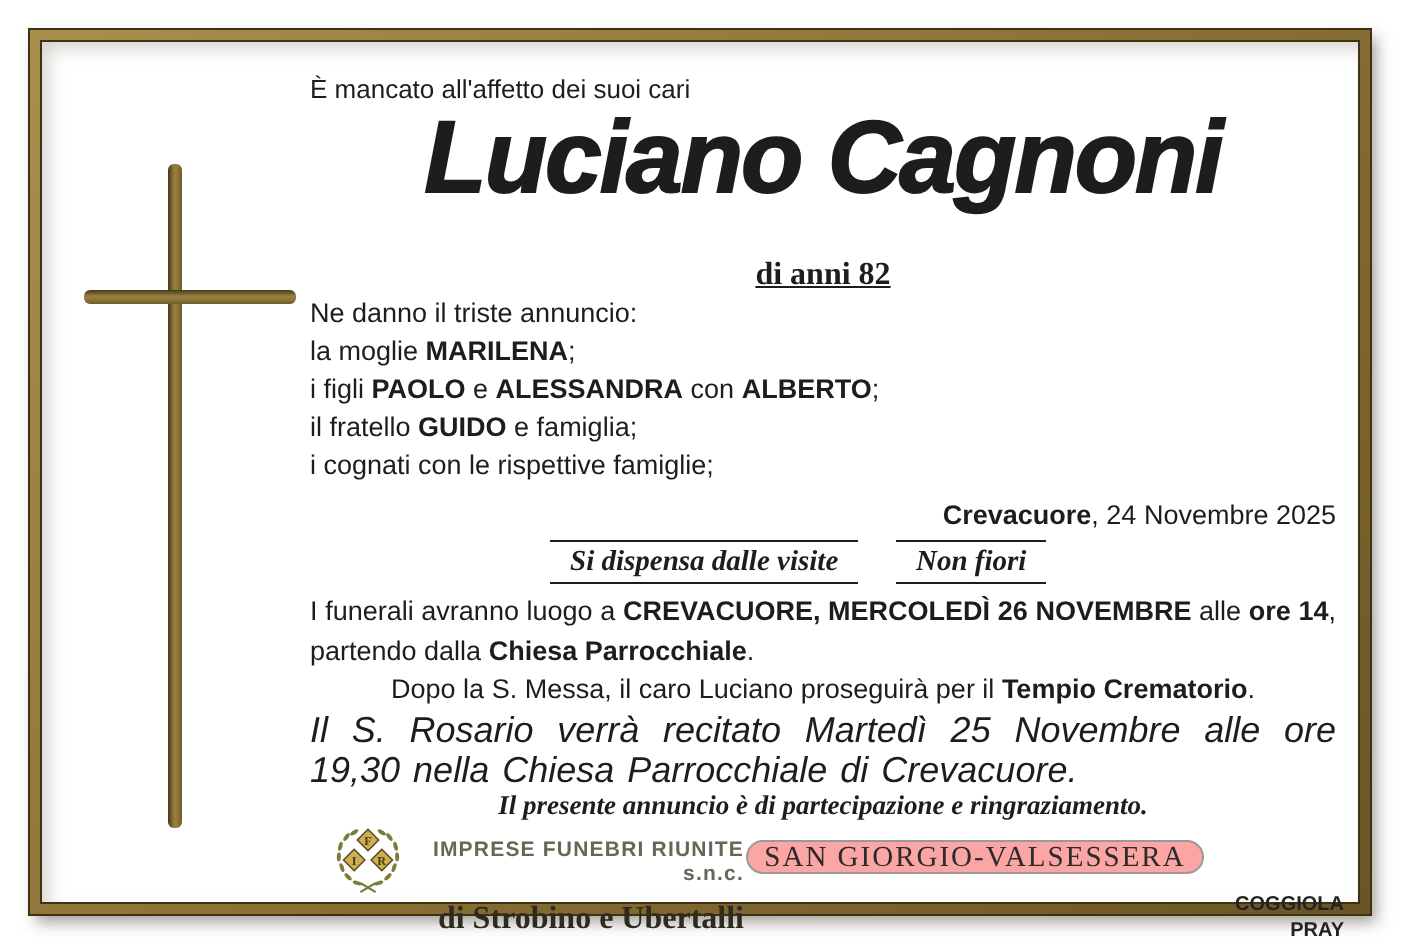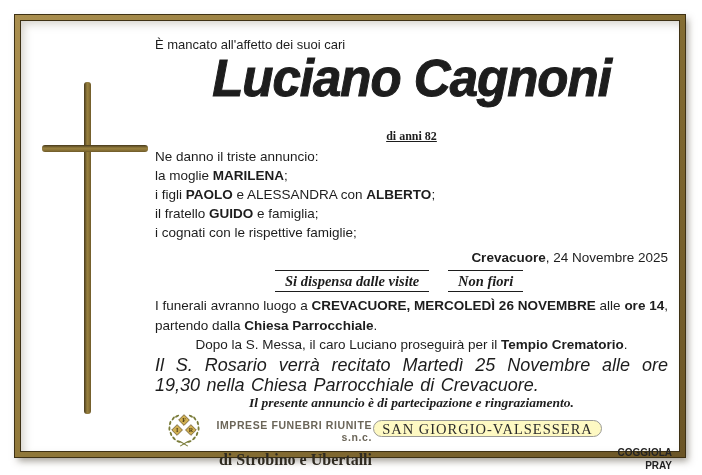--- a/index.html
+++ b/index.html
@@ -30,21 +30,21 @@
   
   .abs{position:absolute;}
   .intro{left:155px;top:37px;font-size:13px;}
   .name{
     left:155px;top:50px;width:513px;text-align:center;
     font-size:51px;line-height:58px;font-weight:bold;font-style:italic;
     letter-spacing:-1px;-webkit-text-stroke:1px #1d1d1d;
   }
   .age{
     left:155px;top:129px;width:513px;text-align:center;
-    font-family:"Liberation Serif",serif;font-weight:bold;font-size:12px;
+    font-family:"Liberation Serif",serif;font-weight:bold;font-size:16px;
     text-decoration:underline;
   }
   .family{left:155px;top:147px;font-size:13.5px;line-height:19px;}
   .family div{height:19px;}
   .dateline{left:155px;top:250px;width:513px;text-align:right;font-size:13.5px;}
   .notice{
     top:270px;display:inline-block;
     font-family:"Liberation Serif",serif;font-style:italic;font-weight:bold;font-size:14.5px;
     border-top:1.5px solid #1d1d1d;border-bottom:1.5px solid #1d1d1d;padding:2px 10px 1px;
   }
@@ -57,21 +57,21 @@
     left:155px;top:395px;width:513px;text-align:center;
     font-family:"Liberation Serif",serif;font-style:italic;font-weight:bold;font-size:13.5px;
   }
   
   .logo{left:161px;top:412px;}
   .agency{left:200px;top:419px;width:172px;text-align:right;}
   .agency-name{font-size:10.5px;font-weight:bold;letter-spacing:.6px;color:#6b6558;}
   .agency-sub{font-family:"Liberation Serif",serif;font-weight:bold;font-size:16px;color:#2e2a20;margin-top:8px;}
   .stadium{
     left:373px;top:420px;width:229px;height:17px;box-sizing:border-box;
-    border:1px solid #9a9a96;border-radius:10px;background:#fef9c3;
+    border:1px solid #9a9a96;border-radius:10px;background:#fca5a5;
     text-align:center;font-family:"Liberation Serif",serif;font-size:14.5px;
     letter-spacing:1px;color:#2b2b2b;line-height:16px;
   }
   .towns{left:608px;top:423px;width:64px;text-align:right;font-size:10px;font-weight:bold;line-height:12.5px;color:#222;margin-top:24px;}
 </style>
 </head>
 <body>
 
 <div class="frame"></div>
 
@@ -80,21 +80,21 @@
 
 <div class="abs intro">È mancato all'affetto dei suoi cari</div>
 
 <div class="abs name">Luciano Cagnoni</div>
 
 <div class="abs age">di anni 82</div>
 
 <div class="abs family">
   <div><span>Ne danno il triste annuncio:</span></div>
   <div><span>la moglie </span><span style="font-weight: bold;">MARILENA</span><span>;</span></div>
-  <div><span>i figli </span><span style="font-weight: bold;">PAOLO</span><span> e </span><span style="font-weight: normal; margin-top: 25px;">ALESSANDRA</span><span> con </span><span style="font-weight: bold;">ALBERTO</span><span>;</span></div>
+  <div><span>i figli </span><span style="font-weight: bold;">PAOLO</span><span> e </span><span style="font-weight: bold; margin-top: 25px;">ALESSANDRA</span><span> con </span><span style="font-weight: bold;">ALBERTO</span><span>;</span></div>
   <div><span>il fratello </span><span style="font-weight: bold;">GUIDO</span><span> e famiglia;</span></div>
   <div><span>i cognati con le rispettive famiglie;</span></div>
 </div>
 
 <div class="abs dateline"><span style="font-weight: bold;">Crevacuore</span><span>, 24 Novembre 2025</span></div>
 
 <div class="abs notice notice-visits">Si dispensa dalle visite</div>
 <div class="abs notice notice-flowers">Non fiori</div>
 
 <div class="abs funeral-main"><span>I funerali avranno luogo a </span><span style="font-weight: bold;">CREVACUORE, MERCOLEDÌ 26 NOVEMBRE</span><span> alle </span><span style="font-weight: bold;">ore 14</span><span>, partendo dalla </span><span style="font-weight: bold;">Chiesa Parrocchiale</span><span>.</span></div>

